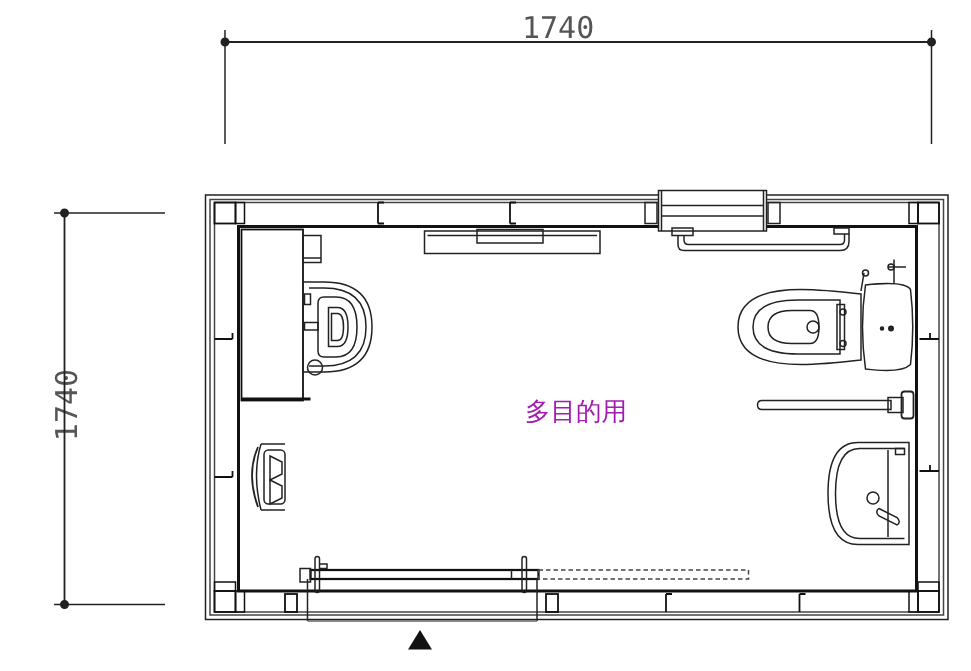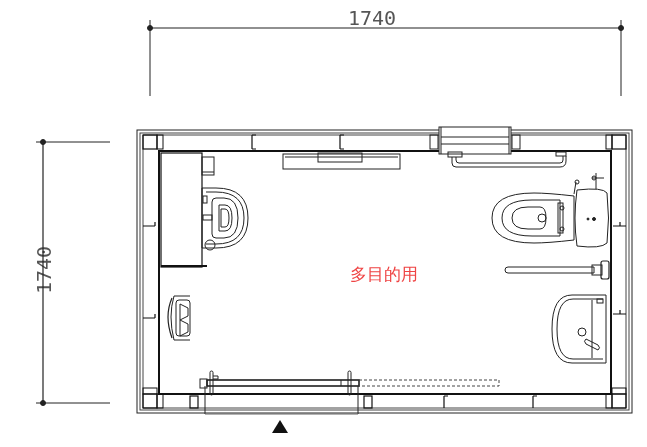--- a/index.html
+++ b/index.html
@@ -1,20 +1,20 @@
 <!DOCTYPE html>
 <html><head>
   <meta charset="utf-8">
   <style>
     html, body { margin: 0; padding: 0; background: #ffffff; }
     body { width: 647px; height: 447px; position: relative; overflow: hidden; font-family: "DejaVu Sans", sans-serif; }
     .dim-text { position: absolute; color: #555555; font-family: "DejaVu Sans Mono", monospace; font-size: 20px; letter-spacing: 0px; }
     #dim-top-label { left: 348px; top: 6px; }
     #dim-left-label { left: 14px; top: 258px; transform: rotate(-90deg); transform-origin: center; width: 60px; text-align: center; }
-    #room-label { position: absolute; left: 350px; top: 263px; font-size: 17px; color: #ef4444; font-family: Liberation Sans, sans-serif; }
+    #room-label { position: absolute; left: 350px; top: 263px; font-size: 17px; color: #a21caf; font-family: Liberation Sans, sans-serif; }
     svg#plan { position: absolute; left: 0; top: 0; }
   </style>
 </head>
 <body>
 
 <div class="dim-text" id="dim-top-label">1740</div>
 <div class="dim-text" id="dim-left-label">1740</div>
 <div id="room-label">多目的用</div>
 
 <svg id="plan" width="647" height="447" viewBox="0 0 647 447" xmlns="http://www.w3.org/2000/svg" fill="none" stroke="#222" stroke-width="1">

